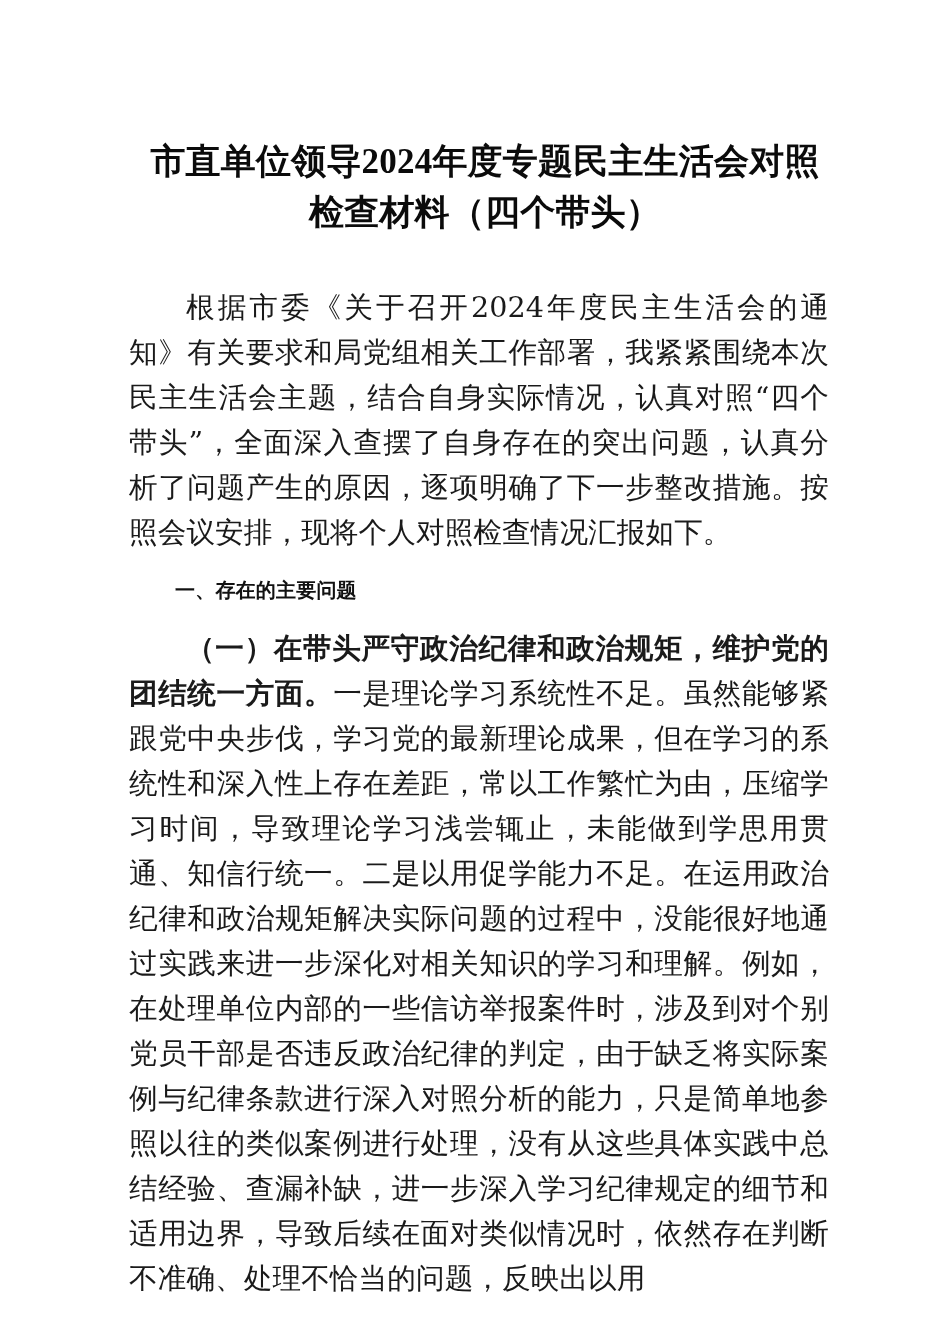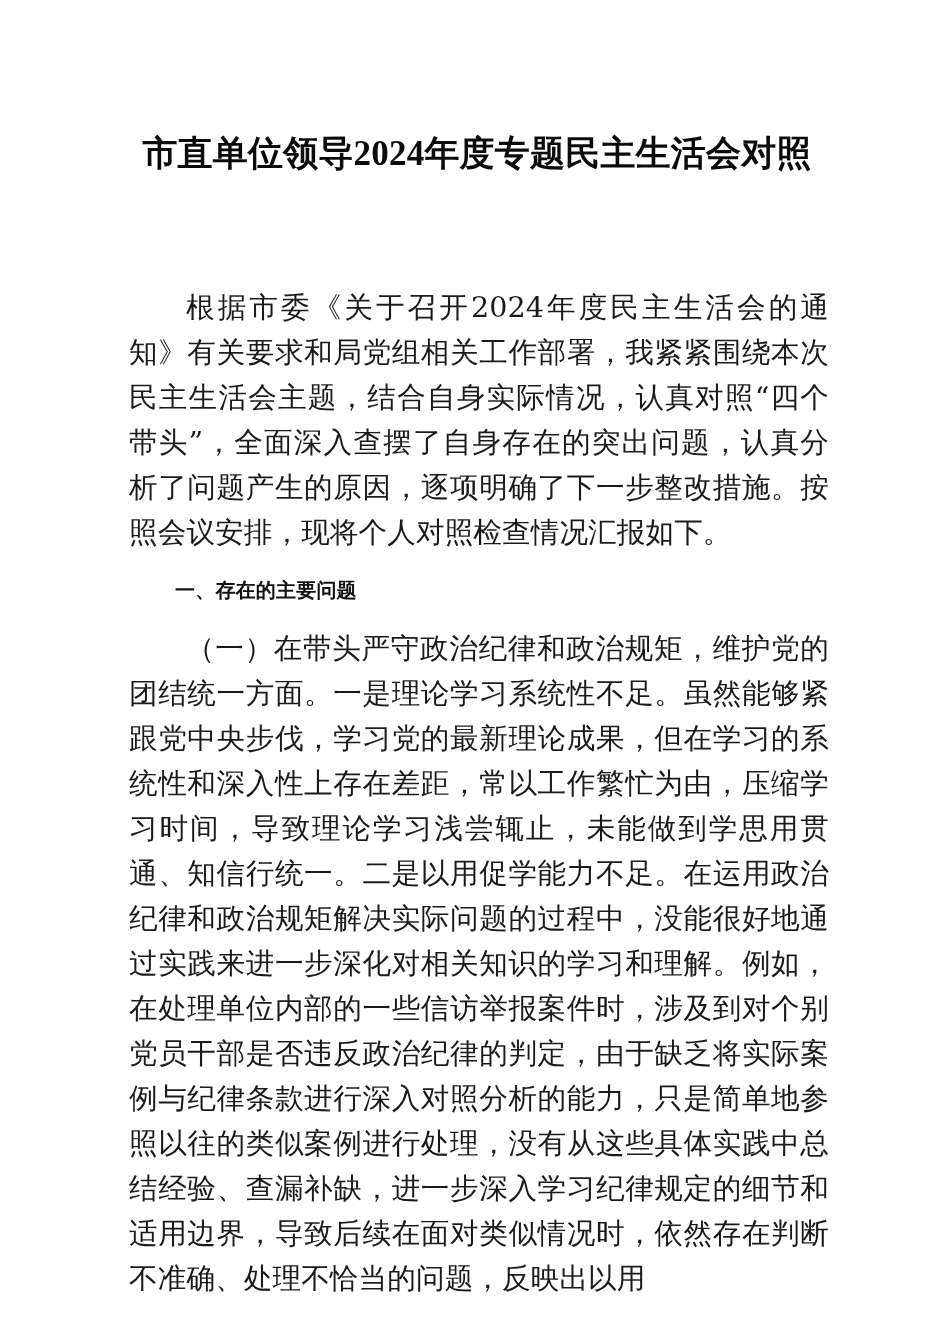--- a/index.html
+++ b/index.html
@@ -21,21 +21,21 @@
     position: relative;
     width: 950px;
     height: 1344px;
     background: #ffffff;
     box-sizing: border-box;
     padding: 0;
   }
 
   
   .doc-title {
-    margin: 0;
+    margin: 8px;
     padding: 0;
     position: absolute;
     left: 116px;
     top: 128px;
     width: 722px;
     text-align: center;
     font-family: "Liberation Serif", "DejaVu Serif", serif;
     font-weight: 700;
     font-size: 35px;
     line-height: 51px;
@@ -77,30 +77,31 @@
     font-family: "DejaVu Sans", "Liberation Sans", sans-serif;
     font-weight: 700;
     font-size: 20px;
     line-height: 45px;
     text-indent: 57px;
     letter-spacing: 0.2px;
     color: #111111;
   }
 
   .sub-lead {
-    font-weight: 400;
+    font-weight: 700;
   }
 </style>
 </head>
 <body>
 
 <div class="page">
 
   <h1 class="doc-title">
     <span>市直单位领导2024年度专题民主生活会对照</span><br>
+    <span>检查材料（四个带头）</span>
   </h1>
 
   <div class="body-col">
 
     <p class="para kai">根据市委《关于召开2024年度民主生活会的通知》有关要求和局党组相关工作部署，我紧紧围绕本次民主生活会主题，结合自身实际情况，认真对照“四个带头”，全面深入查摆了自身存在的突出问题，认真分析了问题产生的原因，逐项明确了下一步整改措施。按照会议安排，现将个人对照检查情况汇报如下。</p>
 
     <p class="heading-1">一、存在的主要问题</p>
 
     <p class="para kai"><span class="sub-lead">（一）在带头严守政治纪律和政治规矩，维护党的团结统一方面。</span><span>一是理论学习系统性不足。虽然能够紧跟党中央步伐，学习党的最新理论成果，但在学习的系统性和深入性上存在差距，常以工作繁忙为由，压缩学习时间，导致理论学习浅尝辄止，未能做到学思用贯通、知信行统一。二是以用促学能力不足。在运用政治纪律和政治规矩解决实际问题的过程中，没能很好地通过实践来进一步深化对相关知识的学习和理解。例如，在处理单位内部的一些信访举报案件时，涉及到对个别党员干部是否违反政治纪律的判定，由于缺乏将实际案例与纪律条款进行深入对照分析的能力，只是简单地参照以往的类似案例进行处理，没有从这些具体实践中总结经验、查漏补缺，进一步深入学习纪律规定的细节和适用边界，导致后续在面对类似情况时，依然存在判断不准确、处理不恰当的问题，反映出以用</span></p>
 

